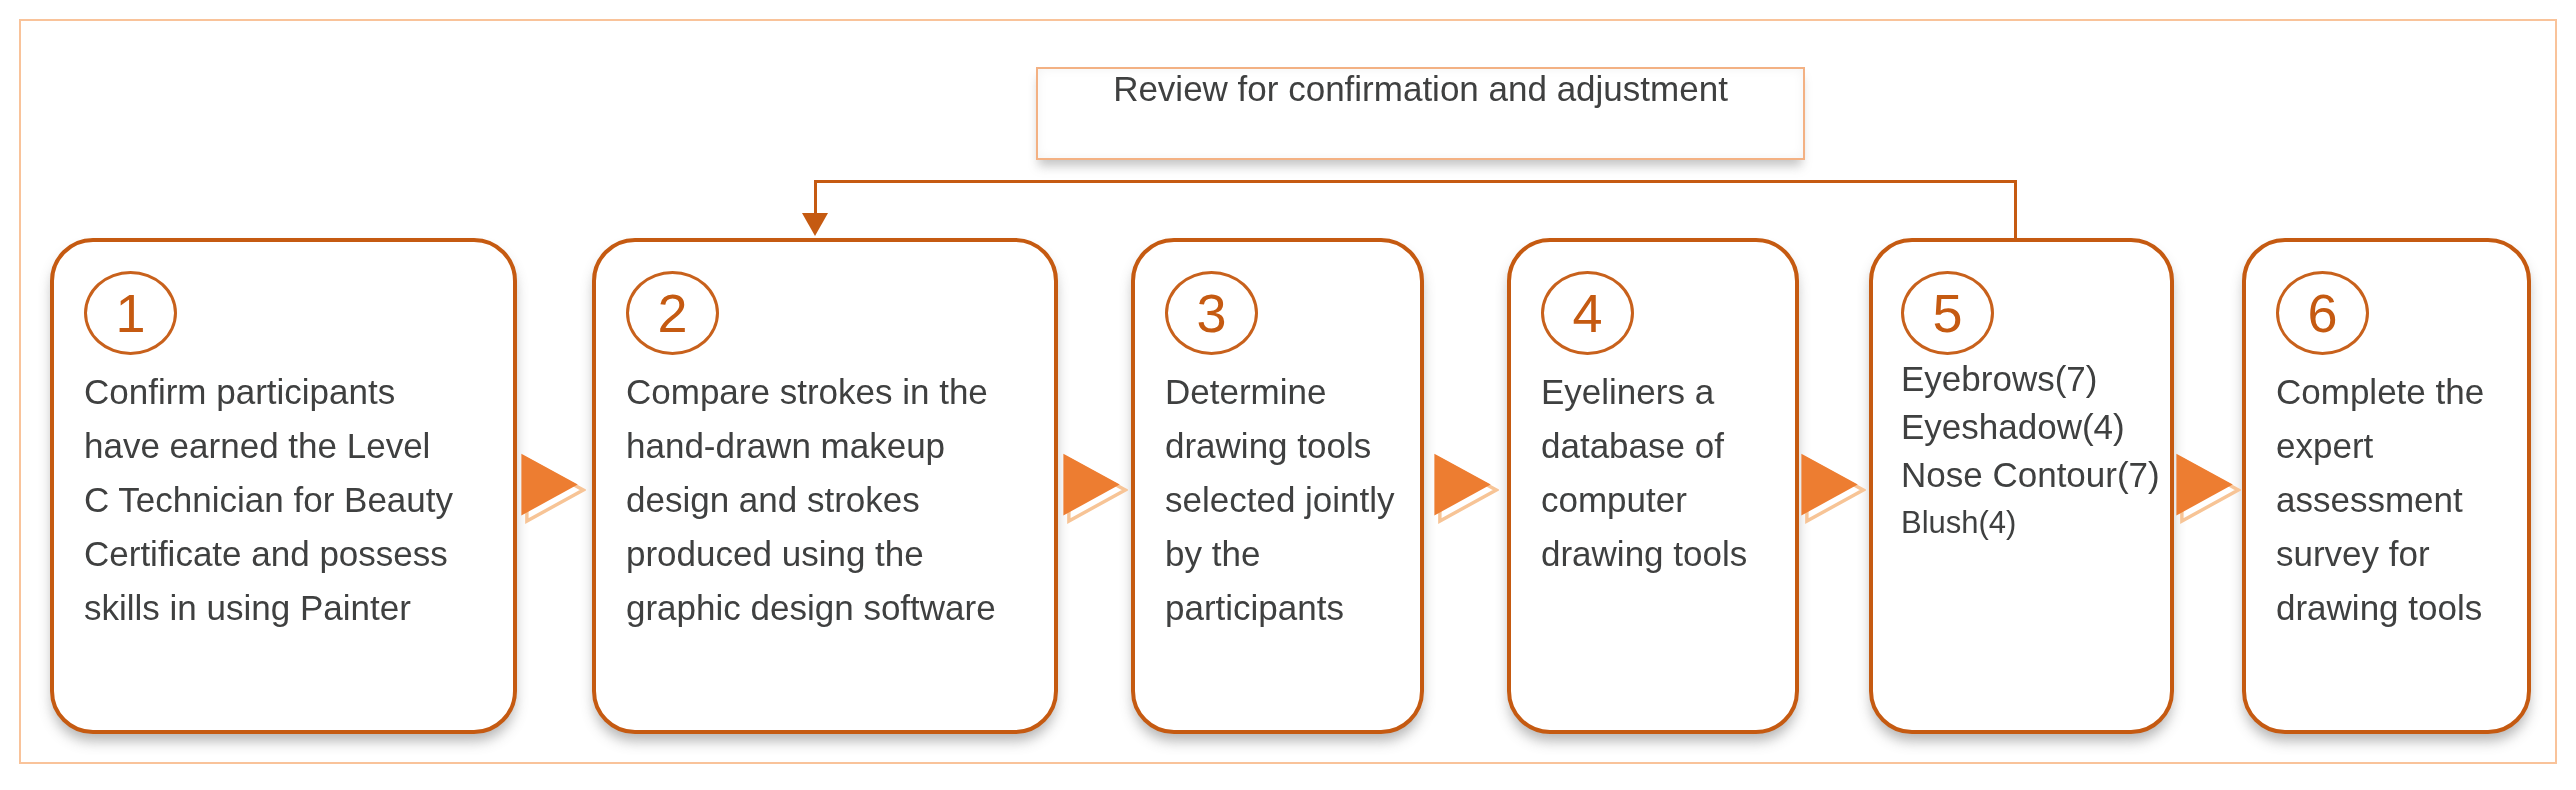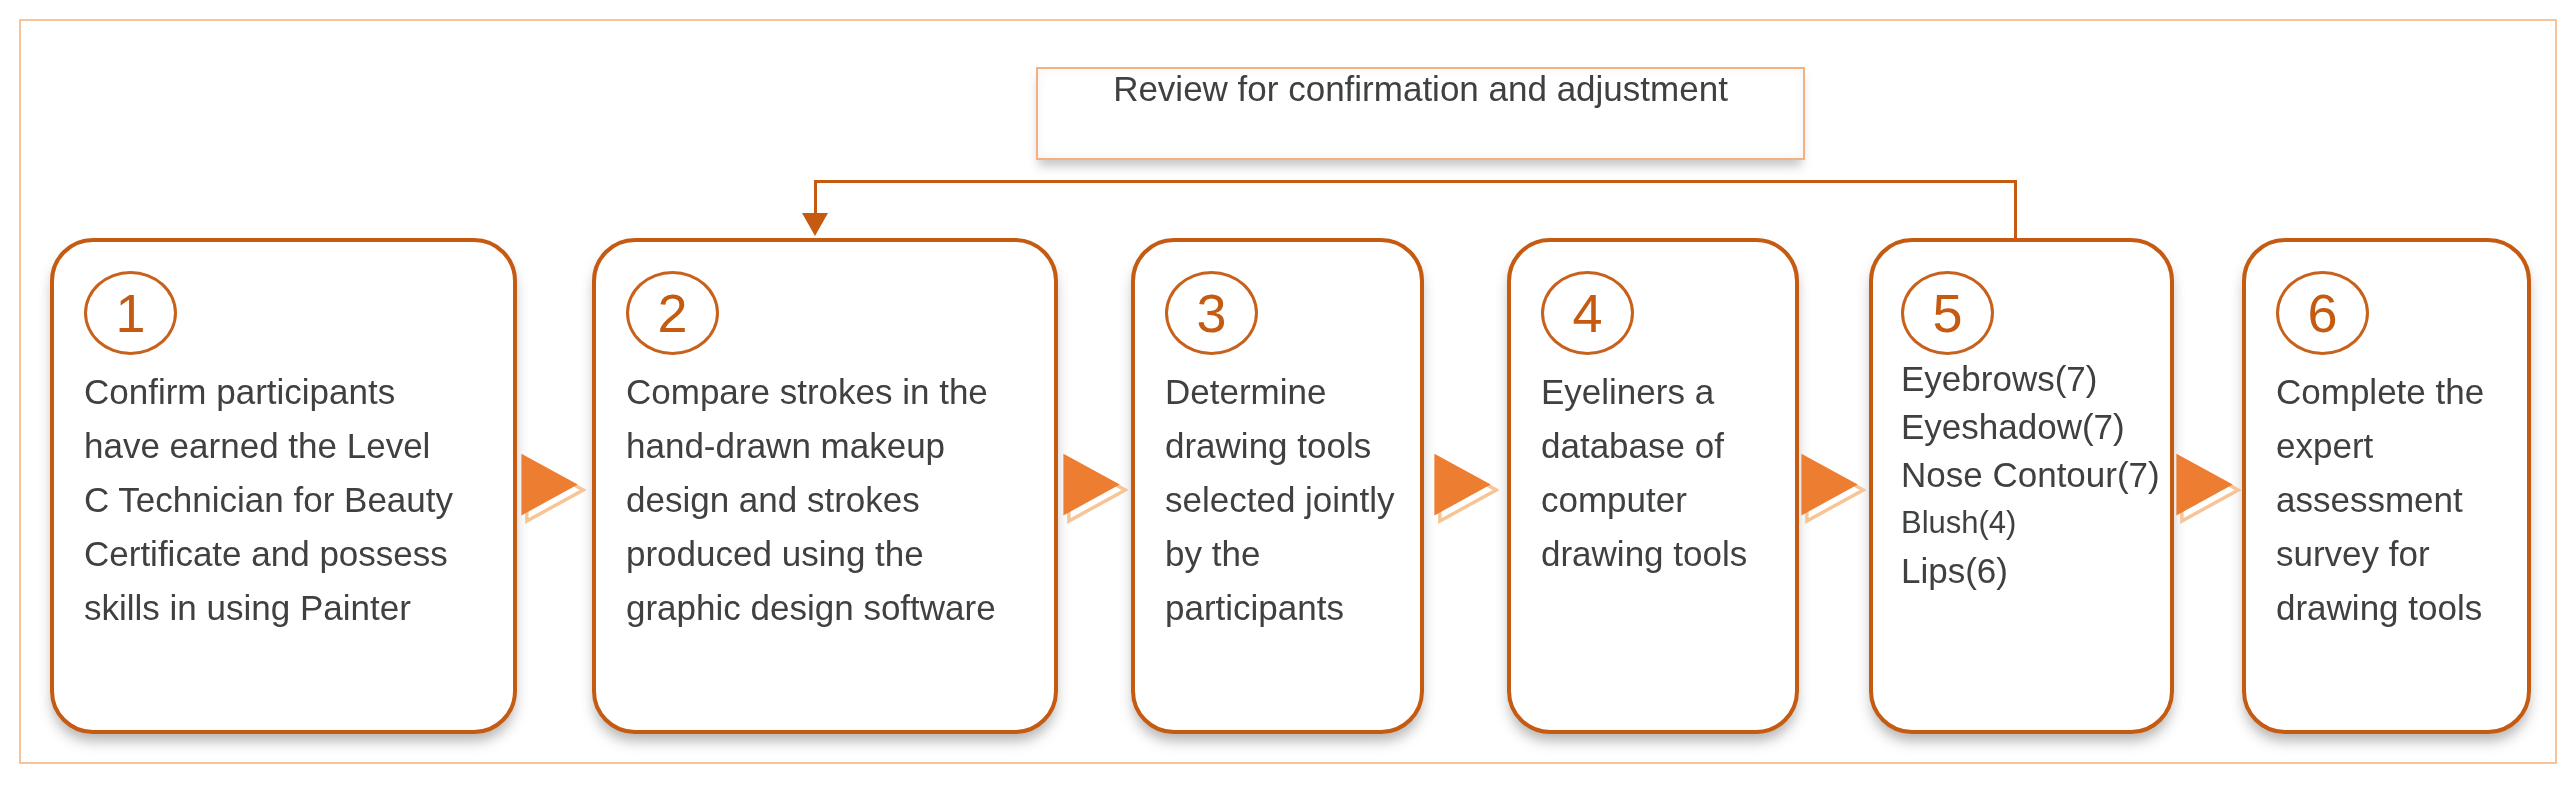--- a/index.html
+++ b/index.html
@@ -139,24 +139,23 @@
 computer
 drawing tools</div>
   </div>
 
   <div class="step-box step-5">
     <div class="num-circle">
       <span>5</span>
     </div>
     <div class="step-list">
       <div class="list-item">Eyebrows(7)</div>
-      <div class="list-item">Eyeshadow(7)</div>
+      <div class="list-item">Eyeshadow(4)</div>
       <div class="list-item">Nose Contour(7)</div>
       <div class="list-item">Blush(4)</div>
-      <div class="list-item">Lips(6)</div>
     </div>
   </div>
 
   <div class="step-box step-6">
     <div class="num-circle">
       <span>6</span>
     </div>
     <div class="step-text">Complete the
 expert
 assessment

